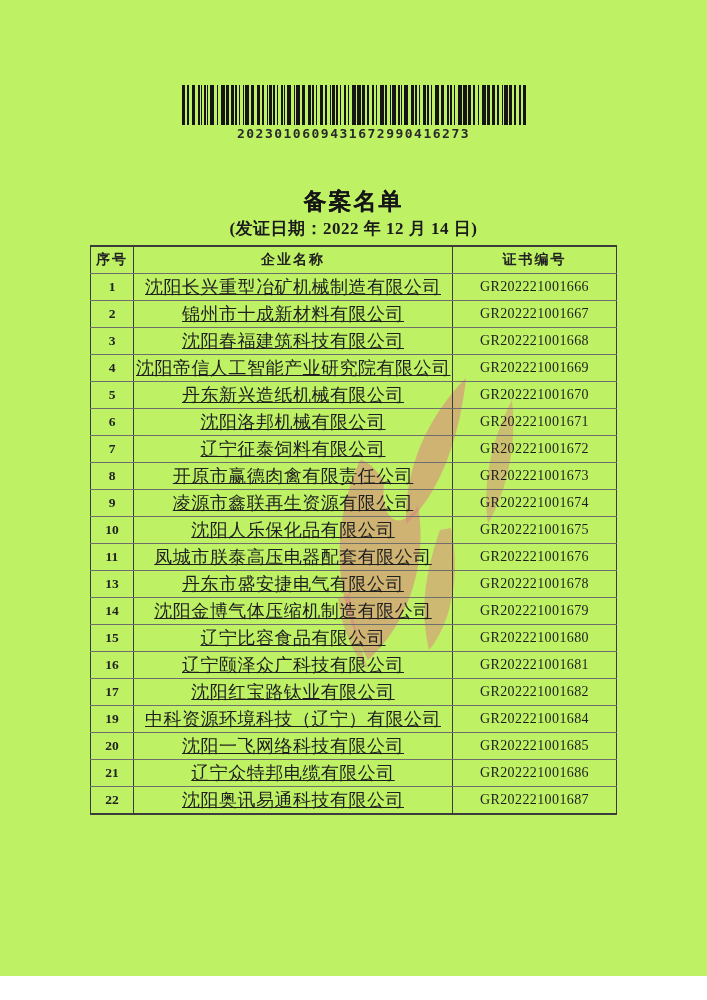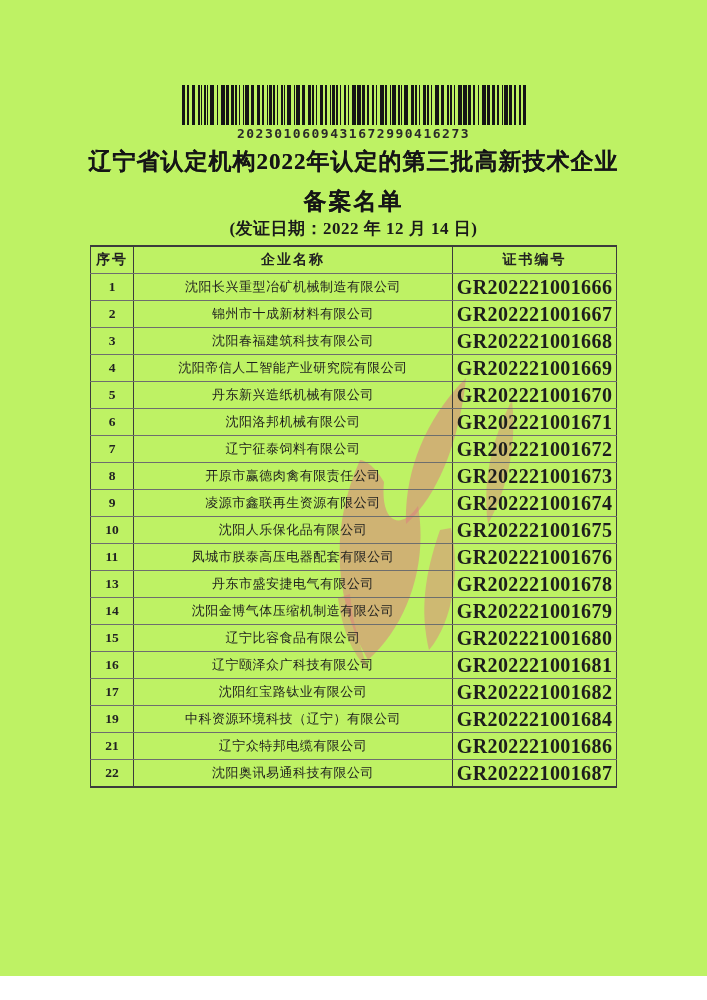--- a/index.html
+++ b/index.html
@@ -64,23 +64,23 @@
     border-top:1px solid #6e6e6e;
     border-bottom:1px solid #6e6e6e;
     padding:0 2px;height:26px;text-align:center;
     overflow:hidden;white-space:nowrap;
     background:transparent;
   }
   table.enterprise tr:first-child th{border-top:2px solid #3c3c3c;}
   table.enterprise tr:last-child td{border-bottom:2px solid #3c3c3c;}
   th.h{font-size:14px;font-weight:bold;letter-spacing:2px;color:#222;}
   td.no{font-weight:bold;font-size:13.5px;color:#222;}
-  td.name{font-size:13px;color:#1f1f1f;letter-spacing:.5px;}
+  td.name{font-size:18px;color:#1f1f1f;letter-spacing:.5px;text-decoration:underline;}
   td.cert{
-    font-weight:bold;font-size:20px;letter-spacing:.4px;color:#1d1d1d;
+    font-weight:normal;font-size:14px;letter-spacing:.4px;color:#1d1d1d;
     font-family:"Liberation Serif","DejaVu Serif",serif;
   }
 </style>
 </head>
 <body>
 
 <div class="page">
 
   <div class="barcode-wrap">
     <div class="bars">
@@ -160,21 +160,20 @@
         <i style="width:1px;margin-right:1px"></i>
         <i style="width:4px;margin-right:1px"></i>
         <i style="width:3px;margin-right:2px"></i>
         <i style="width:2px;margin-right:3px"></i>
         <i style="width:2px;margin-right:2px"></i>
         <i style="width:3px"></i>
       </div>
     <div class="barcode-num">2023010609431672990416273</div>
   </div>
 
-  <h1 class="title1">辽宁省认定机构2022年认定的第三批高新技术企业</h1>
   <h1 class="title2">备案名单</h1>
   <div class="date-line">(发证日期：2022 年 12 月 14 日)</div>
 
   <svg class="watermark" viewBox="0 0 222 300" xmlns="http://www.w3.org/2000/svg">
     <g>
       <path d="M168,6 C132,42 106,94 108,152 C142,122 162,64 168,6 Z" fill="#dd7f7f" opacity="0.55"></path>
       <path d="M214,28 C193,68 184,112 190,152 C210,116 219,72 214,28 Z" fill="#dd7f7f" opacity="0.45"></path>
       <path d="M62,88 C34,150 33,222 70,288 C110,252 130,192 120,134 C102,160 82,150 86,110 C77,95 69,89 62,88 Z" fill="#dd7f7f" opacity="0.55"></path>
       <path d="M142,158 C126,204 122,240 131,278 C156,248 162,196 153,156 Z" fill="#dd7f7f" opacity="0.5"></path>
       <path d="M40,226 C44,258 54,281 70,298 C60,268 54,246 52,222 Z" fill="#dd7f7f" opacity="0.45"></path>
@@ -292,20 +291,25 @@
       <td class="cert">GR202221001682</td>
     </tr>
 
 
     <tr>
       <td class="no">19</td>
       <td class="name">中科资源环境科技（辽宁）有限公司</td>
       <td class="cert">GR202221001684</td>
     </tr>
 
+    <tr>
+      <td class="no">20</td>
+      <td class="name">沈阳一飞网络科技有限公司</td>
+      <td class="cert">GR202221001685</td>
+    </tr>
 
     <tr>
       <td class="no">21</td>
       <td class="name">辽宁众特邦电缆有限公司</td>
       <td class="cert">GR202221001686</td>
     </tr>
 
     <tr>
       <td class="no">22</td>
       <td class="name">沈阳奥讯易通科技有限公司</td>

